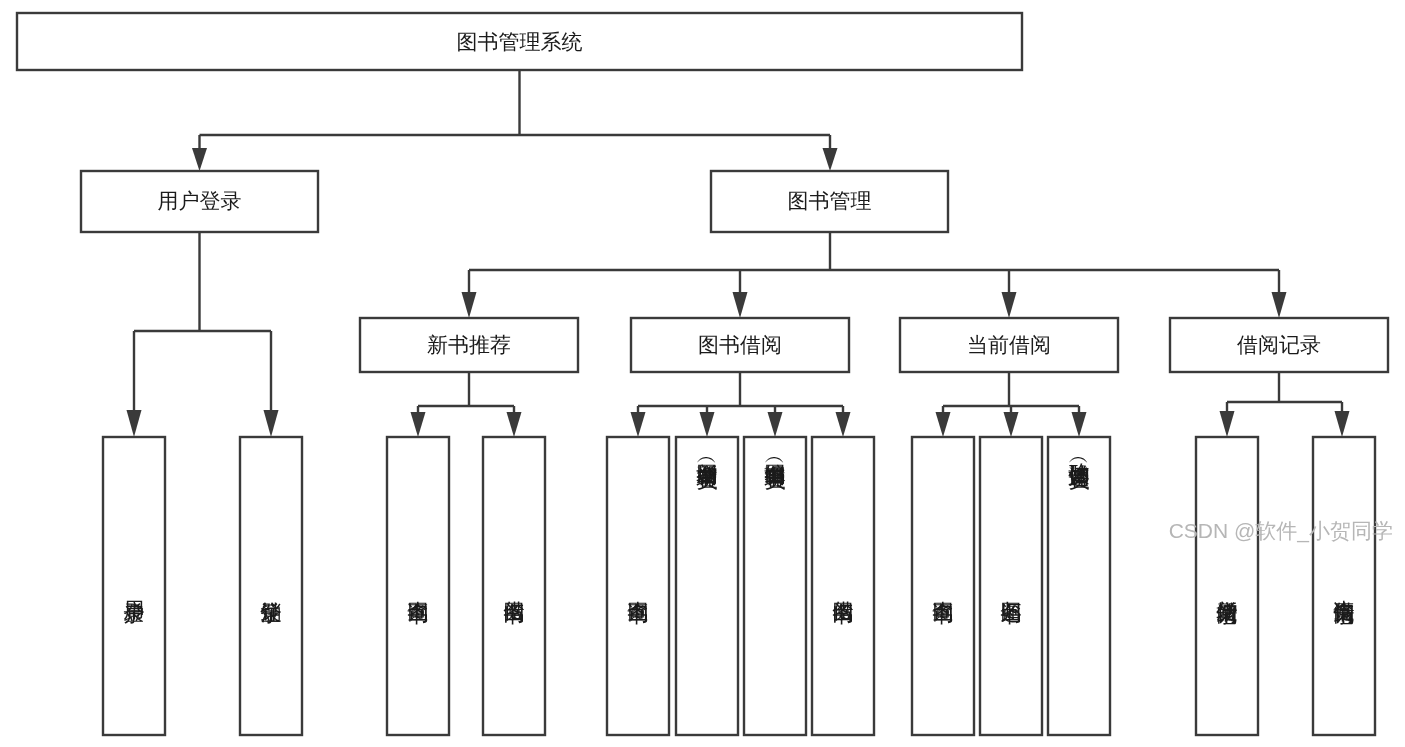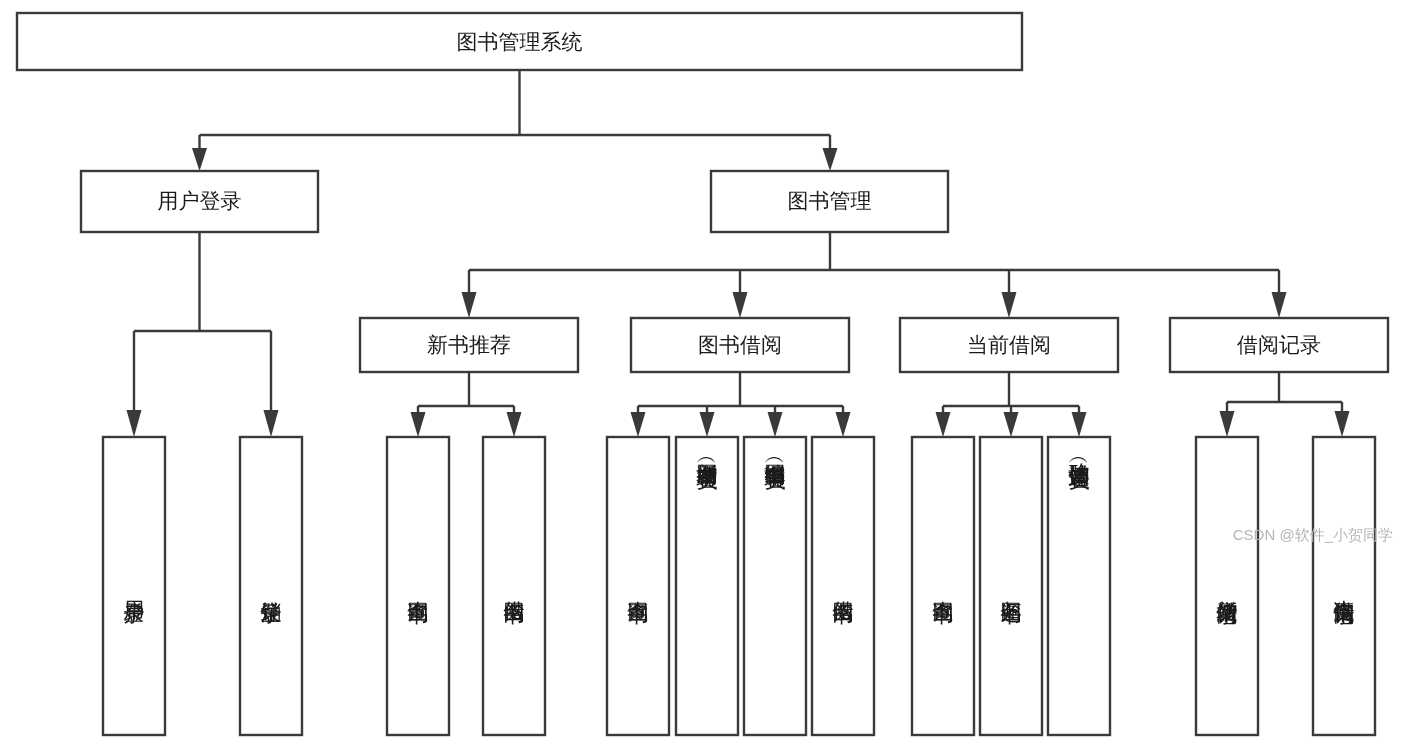--- a/index.html
+++ b/index.html
@@ -71,21 +71,21 @@
     color: #1b1b1b;
     letter-spacing: 1px;
     white-space: nowrap;
     text-align: left;
   }
   .watermark {
     position: absolute;
     right: 12px;
     bottom: 8px;
     font-family: "Liberation Sans", "DejaVu Sans", sans-serif;
-    font-size: 15px;
+    font-size: 21px;
     color: #b6b6b6;
     white-space: nowrap;
     pointer-events: none;
   }
 </style>
 </head>
 <body>
 
 <div id="diagram-root">
 

